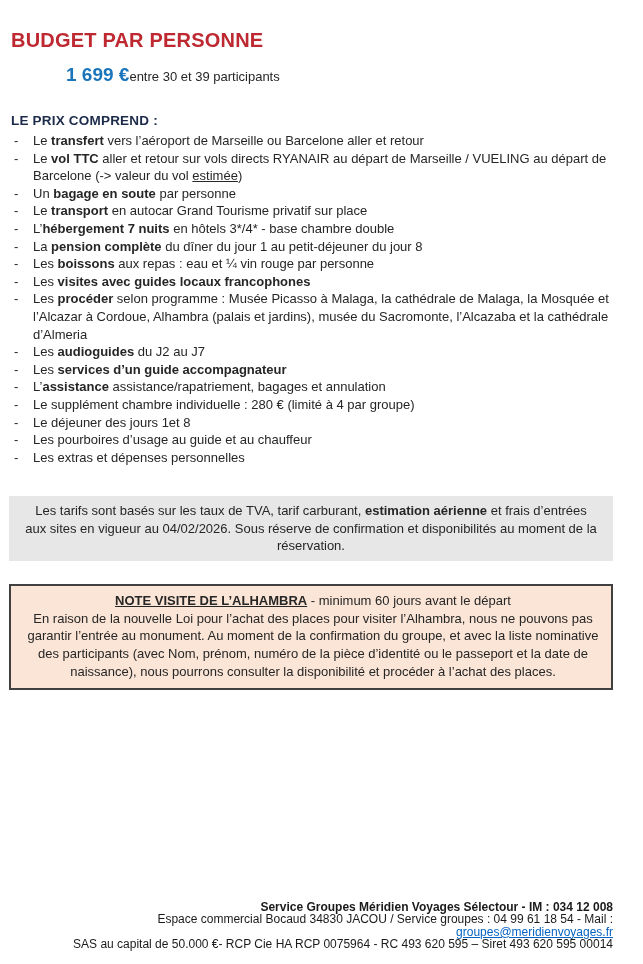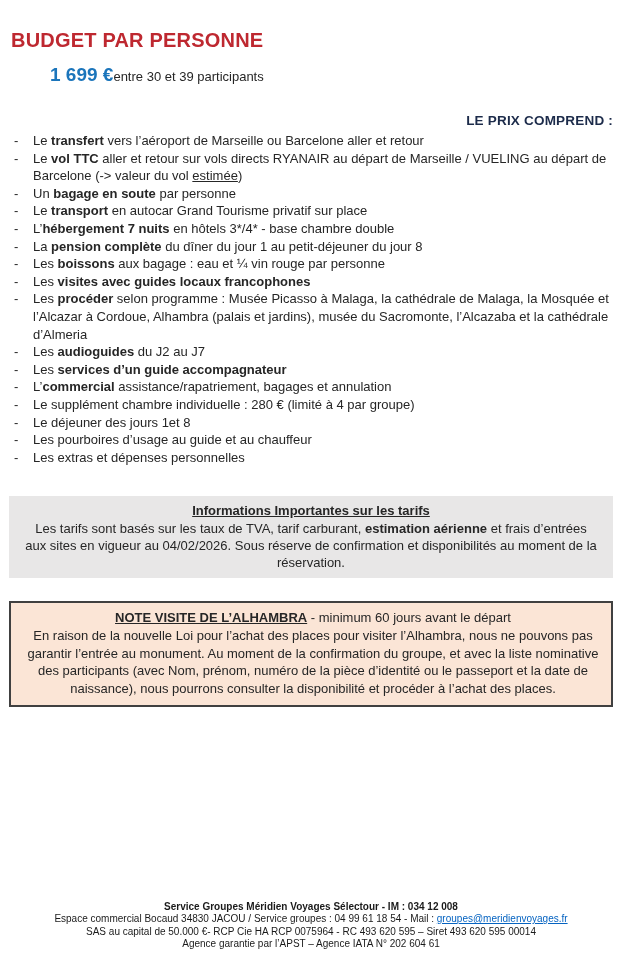--- a/index.html
+++ b/index.html
@@ -12,25 +12,25 @@
     font-family:"Liberation Sans",sans-serif;
     color:var(--body_text,#262626);
     background:#fff;
     overflow:hidden;
   }
   .doc-title{
     font-size:20px;font-weight:700;color:var(--title_red,#be2830);
     letter-spacing:.2px;margin:0 0 10px 2px;line-height:24px;
   }
   .price-row{margin-left:41px;line-height:26px;white-space:nowrap;}
-  .price-amount{font-size:19px;font-weight:700;color:var(--price_blue,#1b75bb);}
+  .price-amount{font-size:19px;font-weight:700;color:var(--price_blue,#1b75bb);margin-left:16px;}
   .price-cond{font-size:13px;color:var(--body_text,#262626);margin-left:0;}
   .sec-heading{
     font-size:13.5px;font-weight:700;color:var(--heading_navy,#1c2b4a);
-    margin:22px 0 3px 2px;line-height:17px;letter-spacing:.2px;text-align:right;
+    margin:22px 0 3px 2px;line-height:17px;letter-spacing:.2px;
   }
   .sec-heading.second{margin-top:20px;}
   ul.dash-list{list-style:none;margin:0;padding:0 0 0 5px;}
   ul.dash-list li{
     display:flex;font-size:13px;line-height:17.6px;color:var(--body_text,#262626);
   }
   ul.dash-list .dash{width:19px;flex:0 0 19px;}
   ul.dash-list .li-text{flex:1;padding-right:2px;}
   .bold{font-weight:700;}
   .ul{text-decoration:underline;}
@@ -41,22 +41,22 @@
   }
   .info-box-title{font-weight:700;text-decoration:underline;}
   .note-box{
     margin-top:23px;background:var(--note_box_bg,#fbe5d6);
     border:2px solid var(--note_box_border,#404040);
     padding:6px 12px 8px 16px;text-align:center;
     font-size:13px;line-height:17.6px;
   }
   .note-box-title{font-weight:700;text-decoration:underline;}
   .footer{
-    margin-top:auto;text-align:center;
-    font-size:10px;line-height:12.6px;color:#1a1a1a;
+    margin-top:auto;text-align:right;
+    font-size:12px;line-height:12.6px;color:#1a1a1a;
   }
   .footer .line.b{font-weight:700;}
   .footer a{color:var(--link_blue,#0563c1);text-decoration:underline;}
 </style>
 </head>
 <body>
 
 <div class="page">
 
   <h1 class="doc-title">BUDGET PAR PERSONNE</h1>
@@ -86,41 +86,41 @@
       <li>
         <span class="dash">-</span>
         <span class="li-text"><span>L’</span><span class="bold">hébergement 7 nuits</span><span> en hôtels 3*/4* - base chambre double</span></span>
       </li>
       <li>
         <span class="dash">-</span>
         <span class="li-text"><span>La </span><span class="bold">pension complète</span><span> du dîner du jour 1 au petit-déjeuner du jour 8</span></span>
       </li>
       <li>
         <span class="dash">-</span>
-        <span class="li-text"><span>Les </span><span class="bold">boissons</span><span> aux bagage : eau et ¼ vin rouge par personne</span></span>
+        <span class="li-text"><span>Les </span><span class="bold">boissons</span><span> aux repas : eau et ¼ vin rouge par personne</span></span>
       </li>
       <li>
         <span class="dash">-</span>
         <span class="li-text"><span>Les </span><span class="bold">visites avec guides locaux francophones</span></span>
       </li>
       <li>
         <span class="dash">-</span>
         <span class="li-text"><span>Les </span><span class="bold">procéder</span><span> selon programme : Musée Picasso à Malaga, la cathédrale de Malaga, la Mosquée et l’Alcazar à Cordoue, Alhambra (palais et jardins), musée du Sacromonte, l’Alcazaba et la cathédrale d’Almeria</span></span>
       </li>
       <li>
         <span class="dash">-</span>
         <span class="li-text"><span>Les </span><span class="bold">audioguides</span><span> du J2 au J7</span></span>
       </li>
       <li>
         <span class="dash">-</span>
         <span class="li-text"><span>Les </span><span class="bold">services d’un guide accompagnateur</span></span>
       </li>
       <li>
         <span class="dash">-</span>
-        <span class="li-text"><span>L’</span><span class="bold">commercial</span><span> assistance/rapatriement, bagages et annulation</span></span>
+        <span class="li-text"><span>L’</span><span class="bold">assistance</span><span> assistance/rapatriement, bagages et annulation</span></span>
       </li>
     </ul>
 
   <ul class="dash-list">
       <li>
         <span class="dash">-</span>
         <span class="li-text"><span>Le supplément chambre individuelle : 280 € (limité à 4 par groupe)</span></span>
       </li>
       <li>
         <span class="dash">-</span>
@@ -130,29 +130,27 @@
         <span class="dash">-</span>
         <span class="li-text"><span>Les pourboires d’usage au guide et au chauffeur</span></span>
       </li>
       <li>
         <span class="dash">-</span>
         <span class="li-text"><span>Les extras et dépenses personnelles</span></span>
       </li>
     </ul>
 
   <div class="info-box">
-    <div class="info-box-title">Informations Importantes sur les tarifs</div>
     <div class="info-box-body"><span>Les tarifs sont basés sur les taux de TVA, tarif carburant, </span><span class="bold">estimation aérienne</span><span> et frais d’entrées aux sites en vigueur au 04/02/2026. Sous réserve de confirmation et disponibilités au moment de la réservation.</span></div>
   </div>
 
   <div class="note-box">
     <div><span class="note-box-title">NOTE VISITE DE L’ALHAMBRA</span><span> - minimum 60 jours avant le départ</span></div>
     <div class="note-box-body">En raison de la nouvelle Loi pour l’achat des places pour visiter l’Alhambra, nous ne pouvons pas garantir l’entrée au monument. Au moment de la confirmation du groupe, et avec la liste nominative des participants (avec Nom, prénom, numéro de la pièce d’identité ou le passeport et la date de naissance), nous pourrons consulter la disponibilité et procéder à l’achat des places.</div>
   </div>
 
   <div class="footer">
       <div class="line b"><span>Service Groupes Méridien Voyages Sélectour - IM : 034 12 008</span></div>
       <div class="line"><span>Espace commercial Bocaud 34830 JACOU / Service groupes : 04 99 61 18 54 - Mail : </span><a href="#">groupes@meridienvoyages.fr</a></div>
       <div class="line"><span>SAS au capital de 50.000 €- RCP Cie HA RCP 0075964 - RC 493 620 595 – Siret 493 620 595 00014</span></div>
-      <div class="line"><span>Agence garantie par l’APST – Agence IATA N° 202 604 61</span></div>
     </div>
 
 </div>
 
 </body></html>

